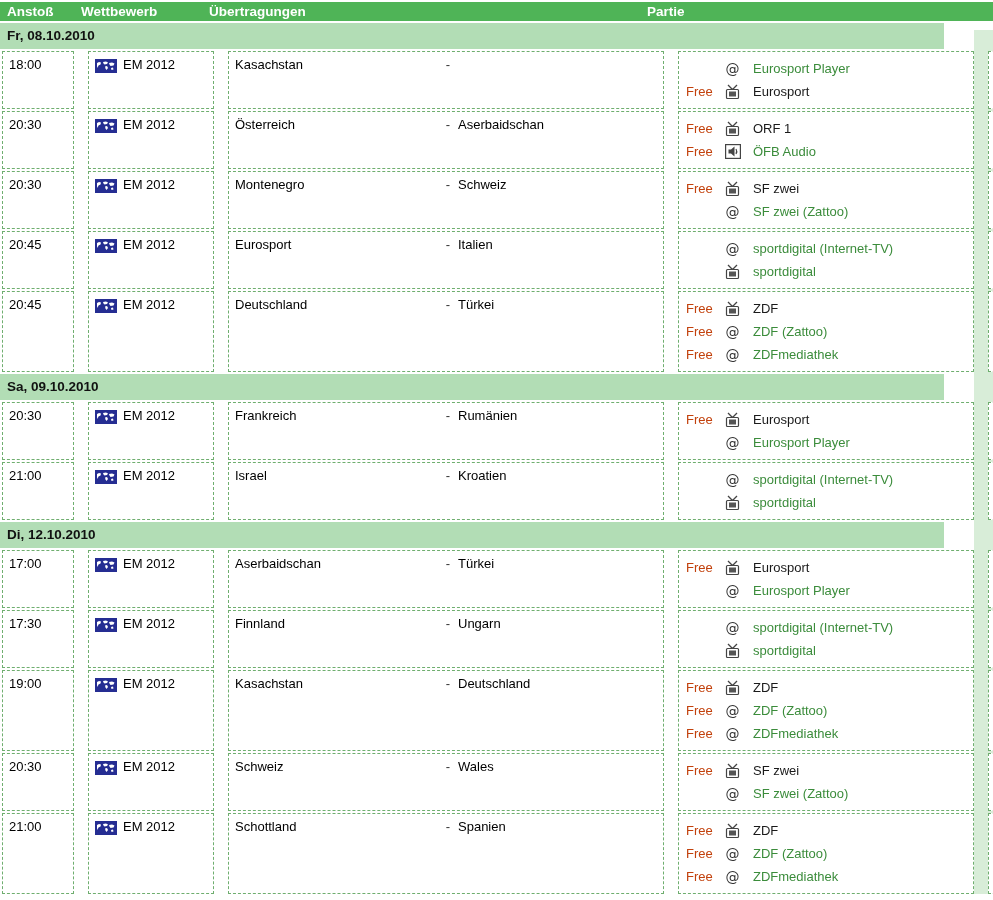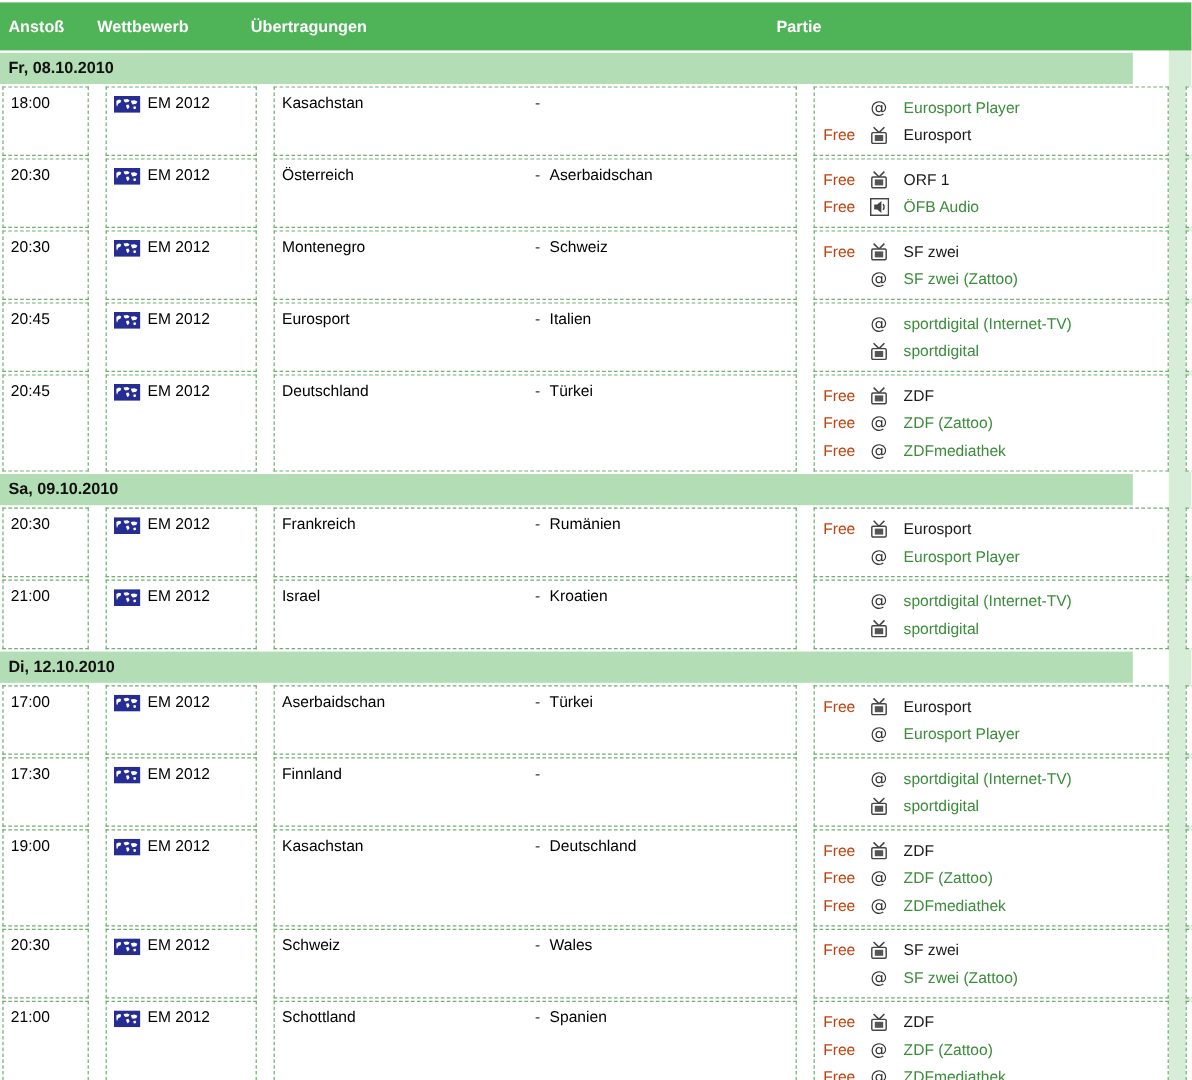--- a/index.html
+++ b/index.html
@@ -3,21 +3,21 @@
 <meta charset="utf-8">
 <style>
   * { box-sizing: border-box; margin: 0; padding: 0; }
   body { background: #fff; font-family: "Liberation Sans", sans-serif; }
   .page { width: 993px; position: relative; }
 
   .table-wrap { position: relative; width: 993px; padding-top: 2px; }
   .right-strip { position: absolute; top: 30px; bottom: 0; right: 0; width: 19px;
                  background: #d8edd8; z-index: 0; }
 
-  .header-row { position: relative; z-index: 1; width: 993px; height: 40px;
+  .header-row { position: relative; z-index: 1; width: 993px; height: 19px;
                 background: #4fb457; display: grid;
                 grid-template-columns: 72px 126px 436px 296px 32px;
                 column-gap: 2px; padding: 0 2px; align-items: center;
                 margin-bottom: 2px; }
   .header-row .hcell { color: #fff; font-weight: bold; font-size: 13.5px; padding-left: 5px; }
 
   .date-row { position: relative; z-index: 1; width: 944px; height: 26px;
               background: #b2ddb5; line-height: 26px; font-weight: bold;
               font-size: 13.5px; color: #111; padding-left: 7px; margin-bottom: 2px; }
 
@@ -528,20 +528,21 @@
           <path d="M14 4 L17 3.5 L19.5 4.5 L18.5 6.5 L15.5 7 L14.5 5.5 Z" fill="#fff"></path>
           <path d="M10 7.5 L12 7 L13 9 L11.5 11 L10.5 9.5 Z" fill="#fff"></path>
           <path d="M16 9 L18 8.5 L18.5 10.5 L16.5 11 Z" fill="#fff"></path>
         </svg>
       </span>
       <span class="comp-label">EM 2012</span>
     </div>
     <div class="cell partie-cell">
       <span class="home">Finnland</span>
       <span class="dash">-</span>
+      <span class="away">Ungarn</span>
     </div>
     <div class="cell bc-cell">
   <div class="bc-line">
     <span class="free"></span>
     <span class="bc-icon">
       <span class="icon-at">@</span>
 
     </span>
     <span class="bc-name green">sportdigital (Internet-TV)</span>
   </div>

